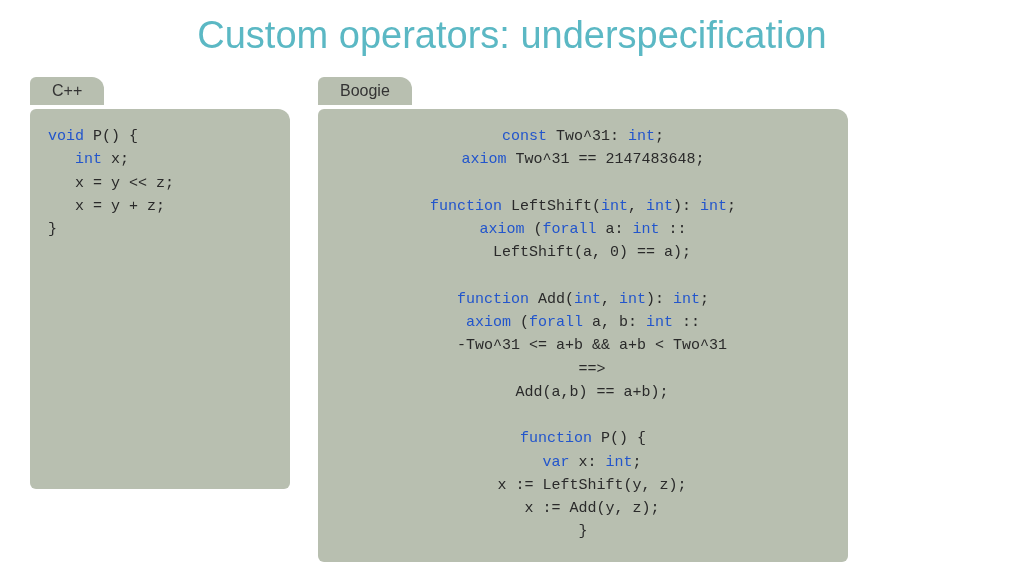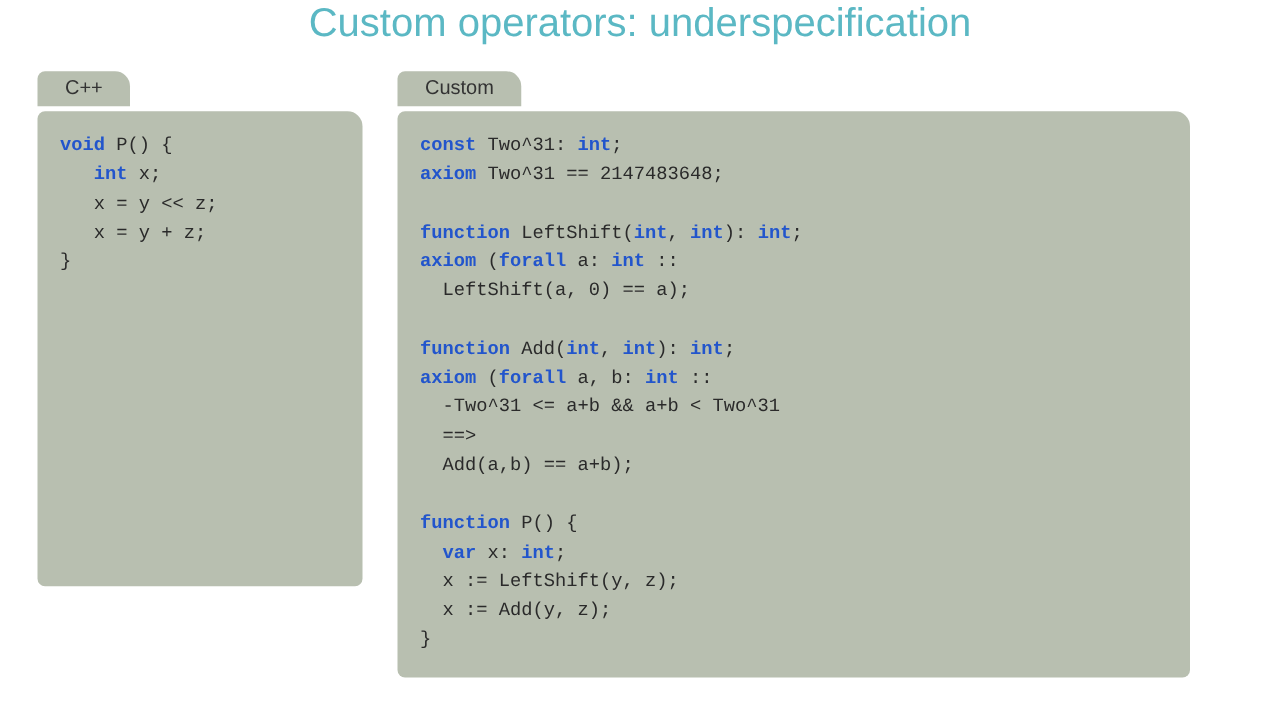--- a/index.html
+++ b/index.html
@@ -17,23 +17,23 @@
       height: 576px;
       background: #ffffff;
       position: relative;
       display: flex;
       flex-direction: column;
       align-items: center;
     }
 
     .title {
       color: #5bb8c4;
-      font-size: 32px;
+      font-size: 38px;
       font-weight: 300;
-      margin-top: 0;
+      margin-top: 14px;
       margin-bottom: 18px;
       text-align: right;
     }
 
     .panels {
       display: flex;
       flex-direction: row;
       gap: 28px;
       align-items: flex-start;
       padding: 0 30px;
@@ -47,22 +47,23 @@
       padding: 16px 18px 18px 18px;
       min-height: 420px;
     }
 
     .panel-cpp {
       width: 260px;
       min-height: 380px;
     }
 
     .panel-boogie {
-      width: 634px;
+      width: 530px;
       min-height: 440px;
+      text-align: center;
     }
 
     .panel-tab-corner {
       position: absolute;
       top: -32px;
       left: 0;
       background: #b8bfb0;
       border-radius: 6px 12px 0 0;
       padding: 5px 22px;
       font-size: 16px;
@@ -71,21 +72,21 @@
     }
 
     pre {
       font-family: 'Courier New', Consolas, monospace;
       font-size: 15px;
       line-height: 1.55;
       color: #2a2a2a;
       white-space: pre;
     }
 
-    .kw { color: #2255cc; font-weight: bold; }
+    .kw { color: #2255cc; font-weight: normal; }
 
     .cpp-panel-wrap {
       position: relative;
       margin-top: 34px;
     }
 
     .boogie-panel-wrap {
       position: relative;
       margin-top: 34px;
     }
@@ -104,21 +105,21 @@
       <div class="panel panel-cpp">
         <pre><span class="kw">void</span> P() {
    <span class="kw">int</span> x;
    x = y &lt;&lt; z;
    x = y + z;
 }</pre>
       </div>
     </div>
 
     <div class="boogie-panel-wrap">
-      <div class="panel-tab-corner">Custom</div>
+      <div class="panel-tab-corner">Boogie</div>
       <div class="panel panel-boogie">
         <pre><span class="kw">const</span> Two^31: <span class="kw">int</span>;
 <span class="kw">axiom</span> Two^31 == 2147483648;
 
 <span class="kw">function</span> LeftShift(<span class="kw">int</span>, <span class="kw">int</span>): <span class="kw">int</span>;
 <span class="kw">axiom</span> (<span class="kw">forall</span> a: <span class="kw">int</span> ::
   LeftShift(a, 0) == a);
 
 <span class="kw">function</span> Add(<span class="kw">int</span>, <span class="kw">int</span>): <span class="kw">int</span>;
 <span class="kw">axiom</span> (<span class="kw">forall</span> a, b: <span class="kw">int</span> ::

